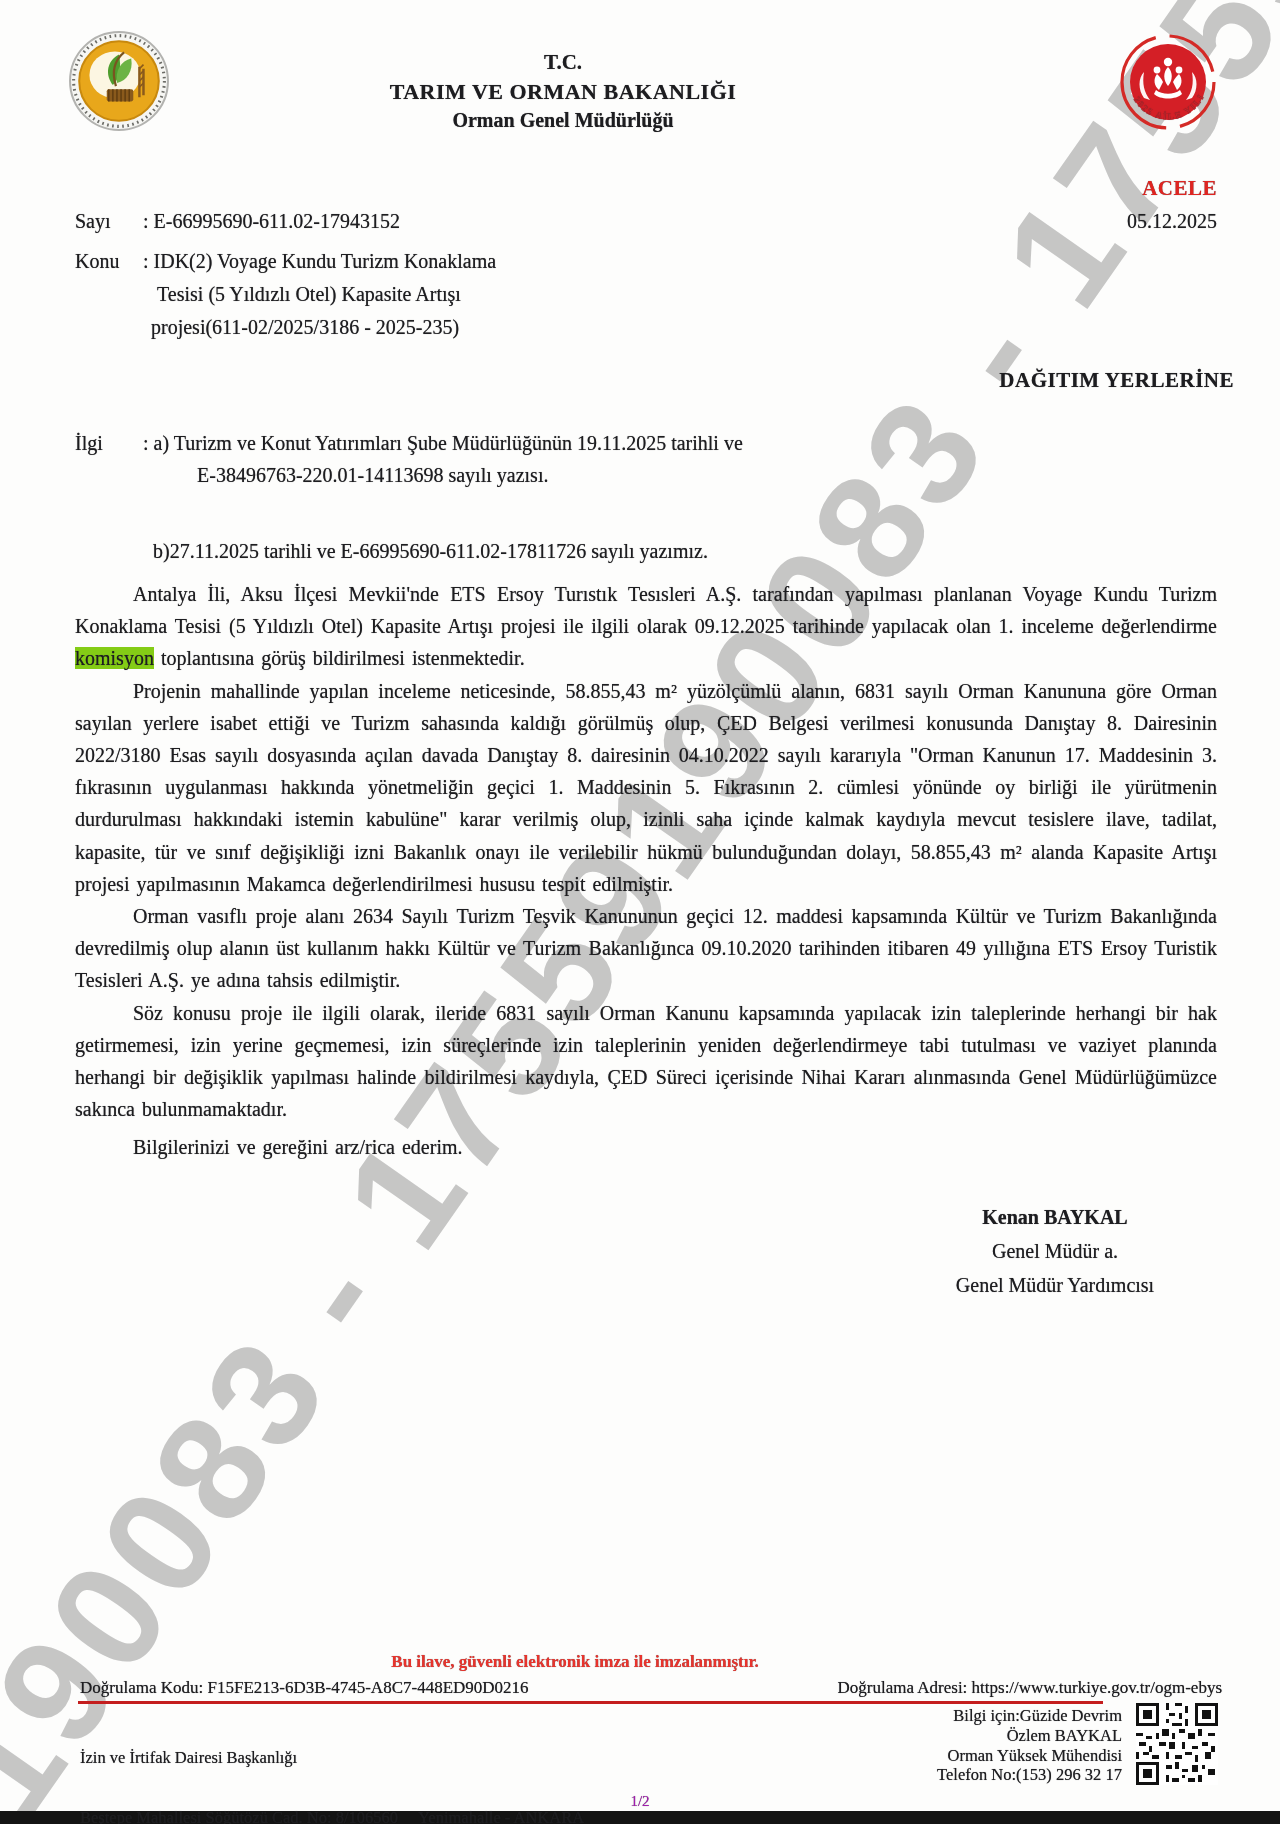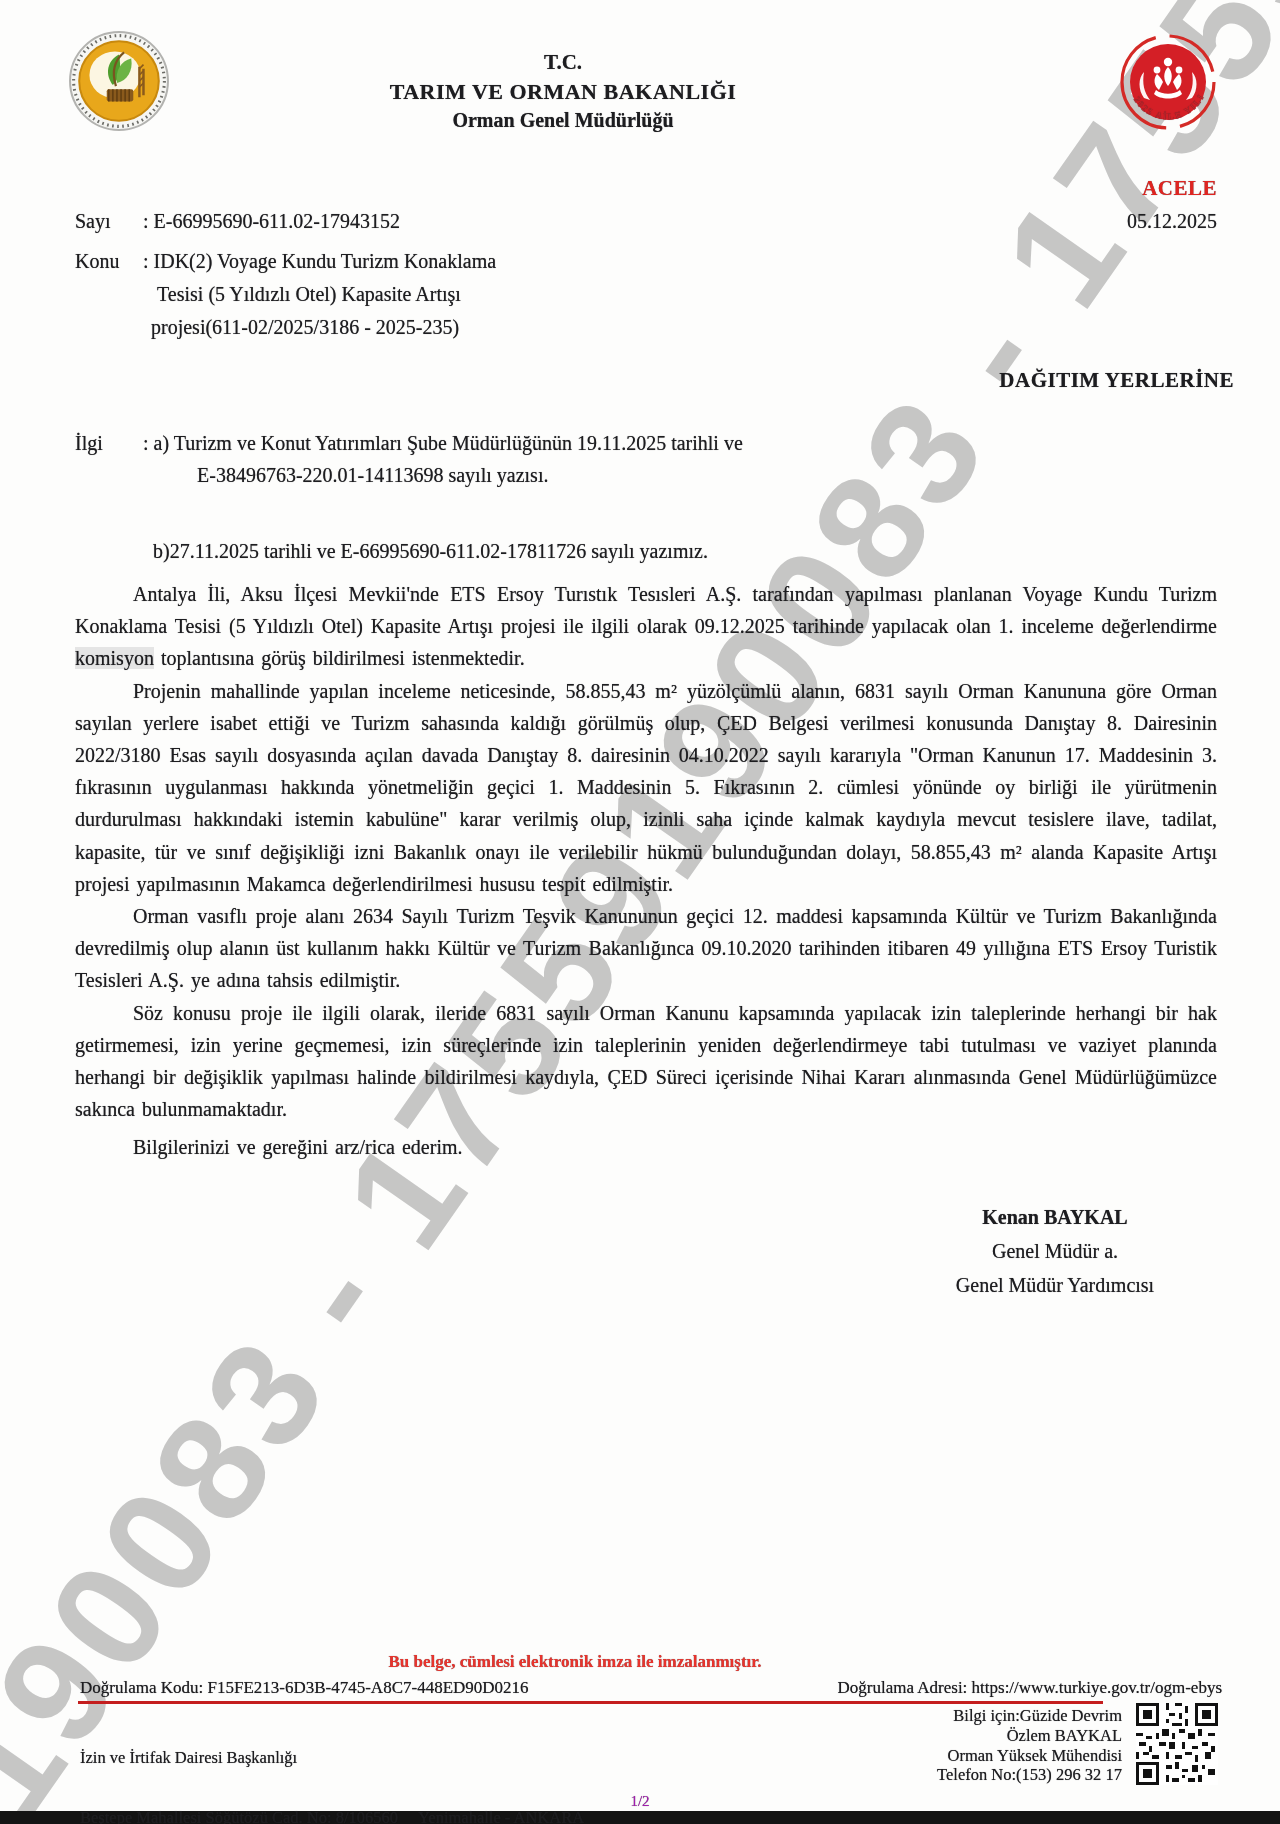--- a/index.html
+++ b/index.html
@@ -48,21 +48,21 @@
   .ref-a2 { padding-left:54px; }
   .ref-b  { padding-left:10px;margin-top:44px; }
 
   
   .body-block { margin-top:11px; }
   .para {
     padding:0 63px 0 75px; font-size:20px; line-height:32.2px;
     text-align:justify; text-indent:58px;
     word-spacing:2px;
   }
-  .hl { background:#e5e5e5; }
+  .hl { background:#84cc16; }
   .closing { margin-top:6px; text-align:left; }
 
   .signature { width:330px; margin:36px 60px 0 auto; text-align:center;
                font-size:20px; line-height:34px; }
   .sig-name { font-weight:700; }
 
   .attachment { margin-top:42px; padding-left:75px; font-size:20px; white-space:pre-wrap; }
 
   
   .esign-notice { position:absolute; left:0; right:130px; top:1652px; text-align:center;
@@ -167,21 +167,21 @@
     </div>
 
     <div class="signature">
       <div class="sig-name">Kenan BAYKAL</div>
       <div>Genel Müdür a.</div>
       <div>Genel Müdür Yardımcısı</div>
     </div>
 
   </div>
 
-  <div class="content esign-notice">Bu belge, cümlesi elektronik imza ile imzalanmıştır.</div>
+  <div class="content esign-notice">Bu ilave, güvenli elektronik imza ile imzalanmıştır.</div>
   <div class="content verify-row">
     <span>Doğrulama Kodu: F15FE213-6D3B-4745-A8C7-448ED90D0216</span>
     <span>Doğrulama Adresi: https://www.turkiye.gov.tr/ogm-ebys</span>
   </div>
   <div class="red-rule"></div>
 
   <div class="content footer-left">
     <div class="dept">İzin ve İrtifak Dairesi Başkanlığı</div>
     <div>Beştepe Mahallesi Söğütözü Cad. No: 8/106560     Yenimahalle - ANKARA</div>
     

